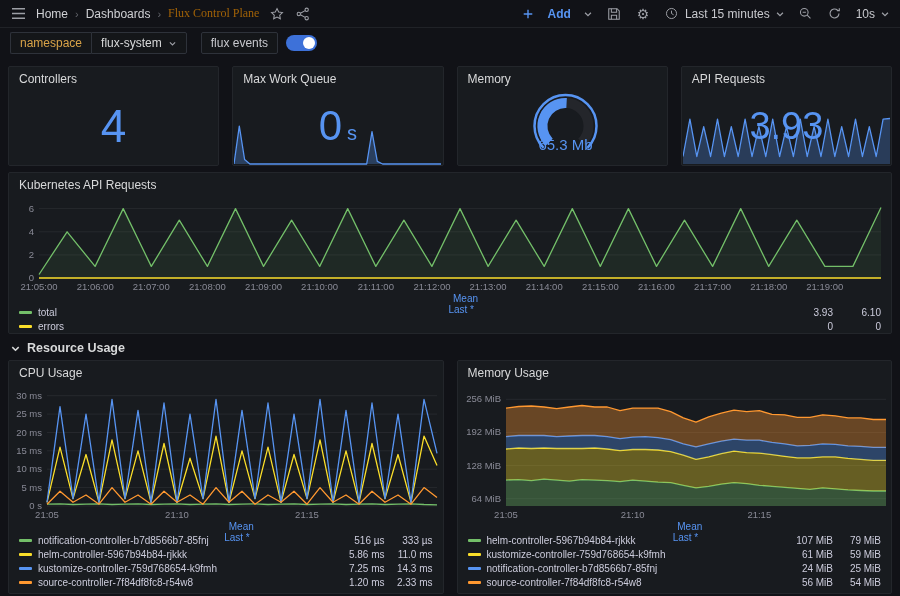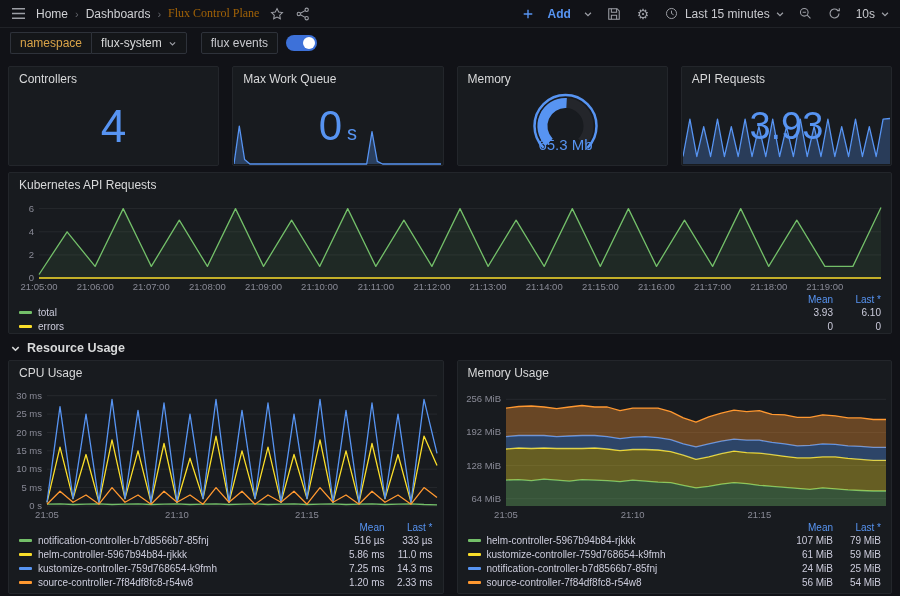--- a/index.html
+++ b/index.html
@@ -44,21 +44,21 @@
   .spark { position:absolute; left:1px; right:1px; bottom:0; height:48px; z-index:1; }
   .gauge-host { position:absolute; left:0; right:0; top:24px; bottom:2px; }
 
   .panel-k8s { margin-top:6px; height:162px; flex:none; }
   .chart-host { margin:0 4px; cursor:crosshair; }
   #chart-k8s { height:96px; }
   #chart-cpu, #chart-mem { height:136px; }
 
   .legend { padding:0 10px; }
   .lg-row { display:flex; align-items:center; height:14px; font-size:10px; color:#ccccdc; }
-  .lg-head { height:12px; }
+  .lg-head { height:12px;flex-direction:column; }
   .lg-head .lg-col { color:#5794F2; }
   .lg-name { flex:1; display:flex; align-items:center; gap:6px; overflow:hidden; white-space:nowrap; cursor:pointer; }
   .lg-dash { width:13px; height:3px; border-radius:1px; flex:none; }
   .lg-col { width:56px; text-align:right; flex:none; }
   .lg-col.c2 { width:48px; }
 
   .row-head { display:flex; align-items:center; gap:6px; height:24px; margin-top:2px; padding:0 2px; font-size:12.5px; font-weight:700; color:#d8d9da; cursor:pointer; }
   .row3 .panel { height:234px; }
 </style>
 </head>

